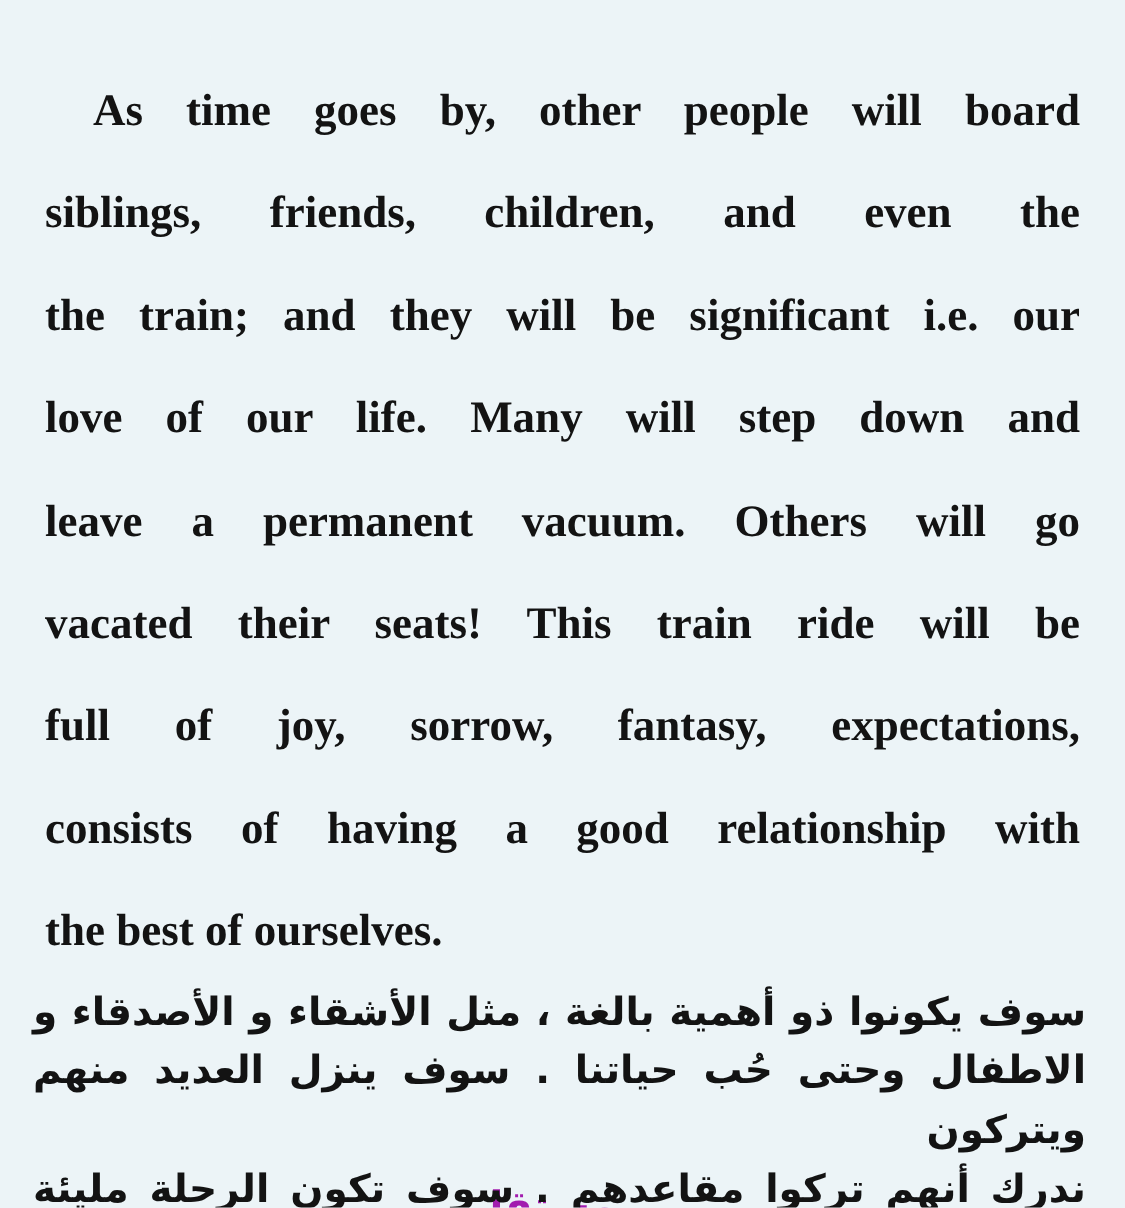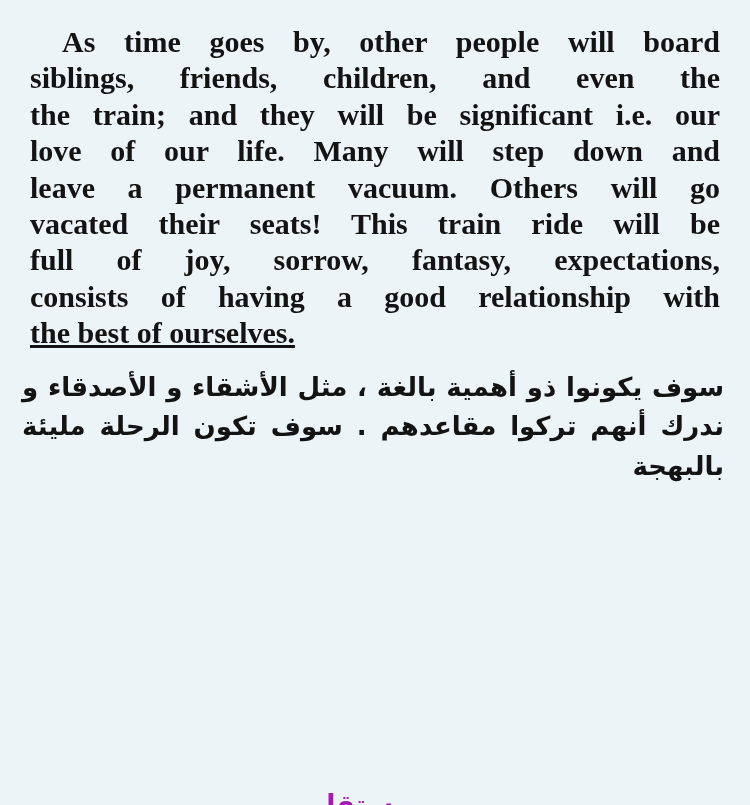--- a/index.html
+++ b/index.html
@@ -26,28 +26,28 @@
     padding: 24px 30px 0 30px;
     font-family: "Liberation Serif", "DejaVu Serif", serif;
     font-weight: 700;
     font-size: 30px;
     line-height: 36.4px;
     color: #131313;
   }
   .en .line {
     text-align: justify;
     text-align-last: justify;
+    margin-top: 32px;
   }
   .en .line.first {
     padding-left: 32px;
   }
   .en .line.last {
     text-align: center;
     text-align-last: left;
-    text-decoration: underline;
   }
   
   .ar {
     margin-top: 16px;
     padding: 0 26px 0 22px;
     direction: rtl;
     font-family: "DejaVu Sans", "Liberation Sans", sans-serif;
     font-weight: 700;
     font-size: 26px;
     line-height: 39.6px;
@@ -106,18 +106,19 @@
       <div class="line">love of our life. Many will step down and</div>
       <div class="line">leave a permanent vacuum. Others will go</div>
       <div class="line">vacated their seats! This train ride will be</div>
       <div class="line">full of joy, sorrow, fantasy, expectations,</div>
       <div class="line">consists of having a good relationship with</div>
       <div class="line last">the best of ourselves.</div>
     </div>
 
     <div class="ar">
       <div class="line">سوف يكونوا ذو أهمية بالغة ، مثل الأشقاء و الأصدقاء و</div>
+      <div class="line">الاطفال وحتى حُب حياتنا . سوف ينزل العديد منهم ويتركون</div>
       <div class="line">ندرك أنهم تركوا مقاعدهم . سوف تكون الرحلة مليئة بالبهجة</div>
 
     </div>
 
   </div>
 </div>
 
 </body></html>

